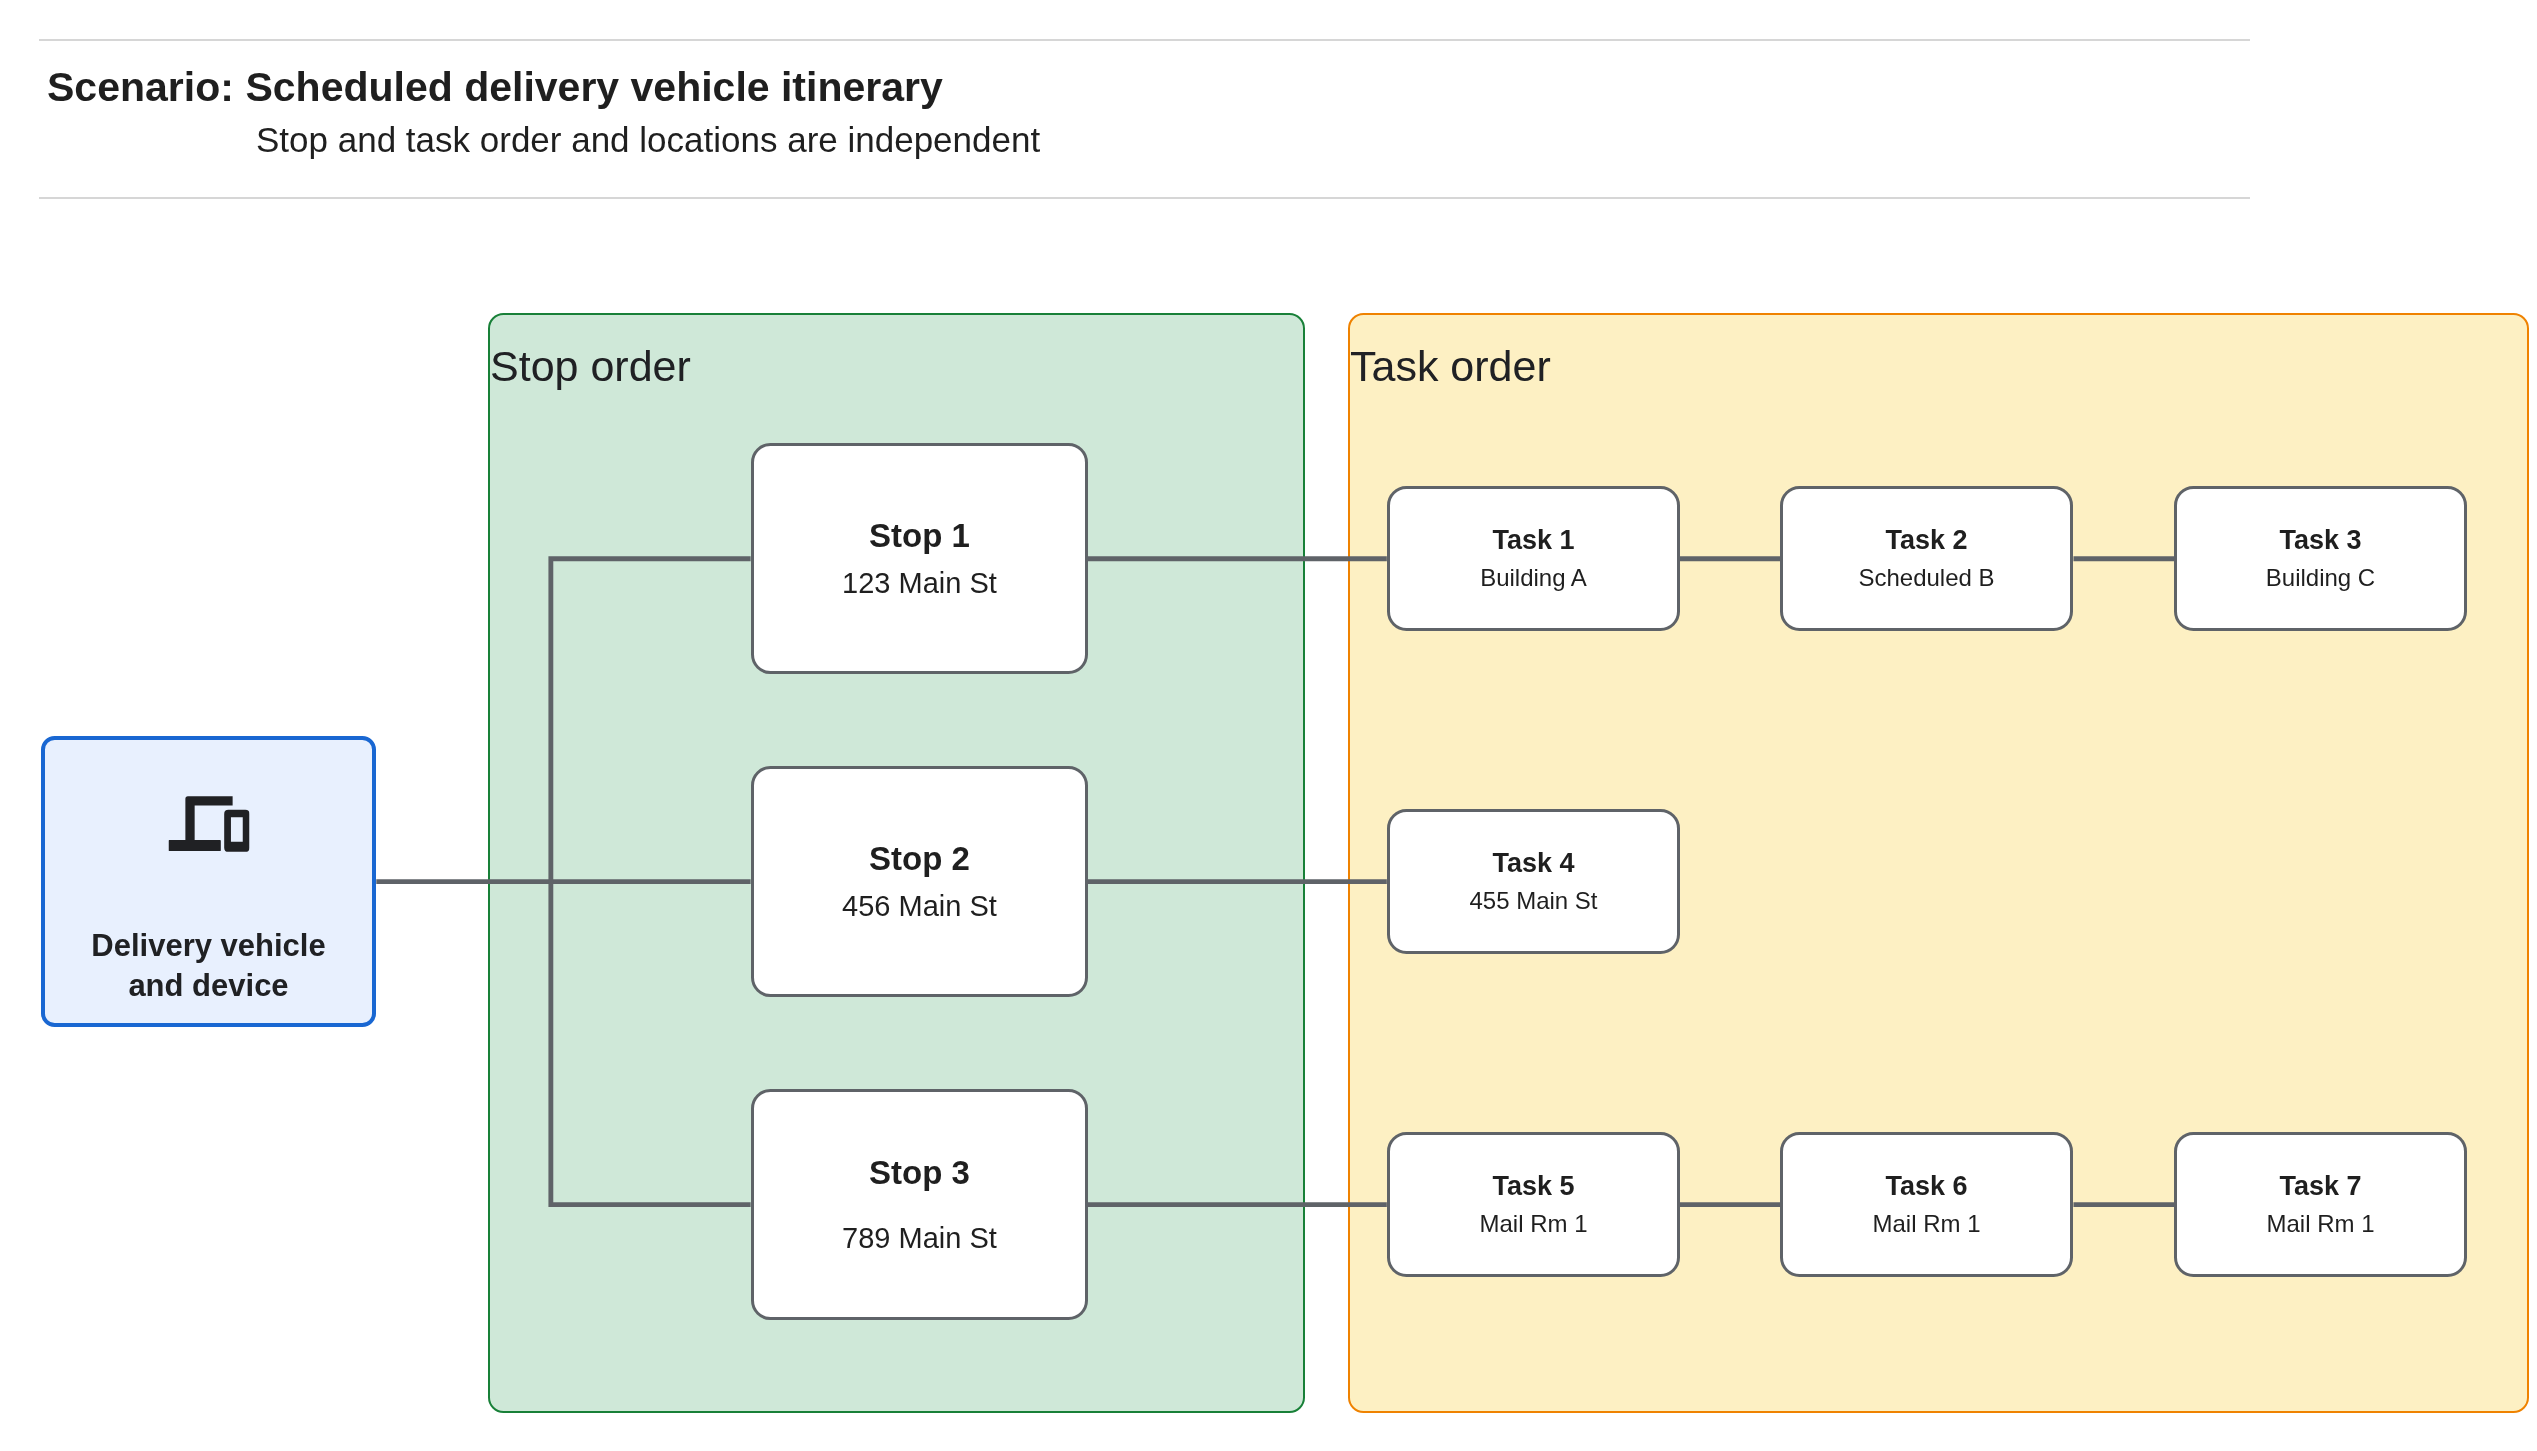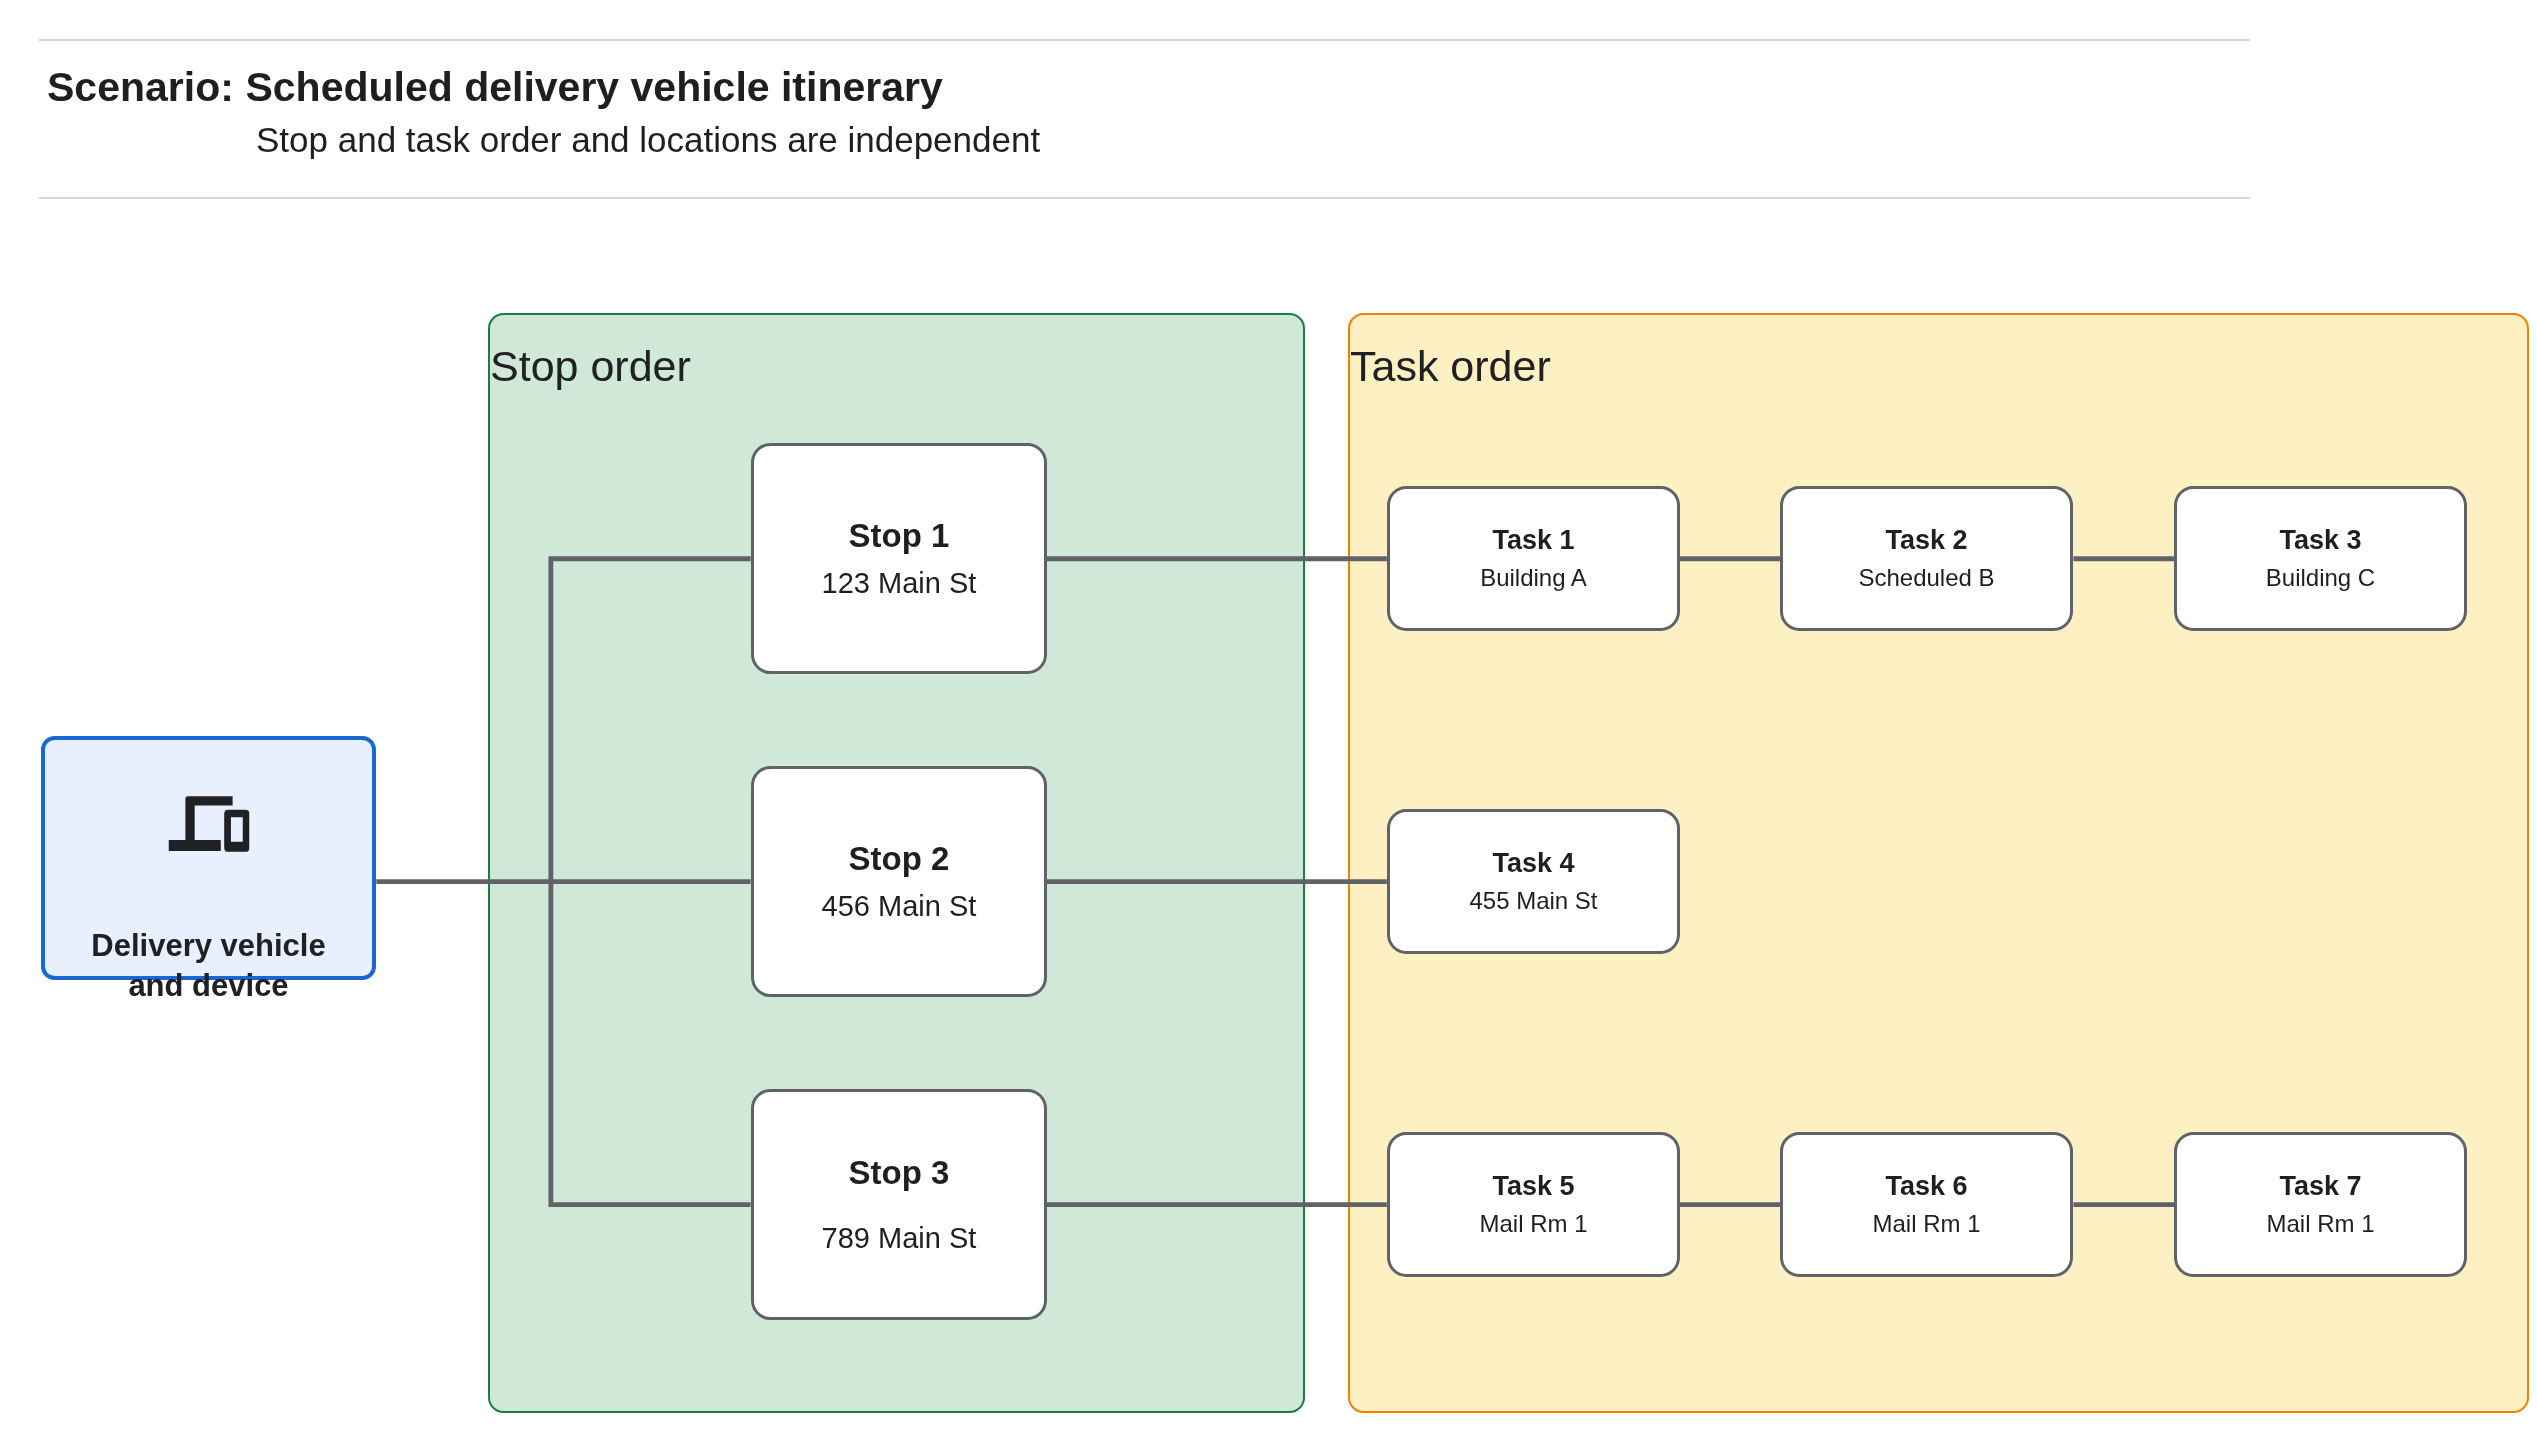--- a/index.html
+++ b/index.html
@@ -45,34 +45,34 @@
     background: #ffffff;
     border: 3.9px solid #5f6368;
     border-radius: 19.4px;
     box-sizing: border-box;
     display: flex;
     flex-direction: column;
     align-items: center;
     justify-content: center;
     text-align: center;
   }
-  .stop-node { left: 751px; width: 296px; height: 231px; }
+  .stop-node { left: 751px; width: 337px; height: 231px; }
   .stop-node .node-title { font-size: 33px; font-weight: bold; color: #1f1f1f; }
   .stop-node .node-sub { font-size: 29px; margin-top: 11.6px; color: #1f1f1f; }
   .task-node { width: 293px; height: 145px; }
   .task-node .node-title { font-size: 27px; font-weight: bold; color: #1f1f1f; }
   .task-node .node-sub { font-size: 24px; margin-top: 7.8px; color: #1f1f1f; }
 
   
   .vehicle-box {
     position: absolute;
     left: 41px;
     top: 736px;
     width: 335px;
-    height: 244px;
+    height: 291px;
     background: #e8f0fe;
     border: 4.8px solid #1967d2;
     border-radius: 13.6px;
     box-sizing: border-box;
     z-index: 3;
   }
   .devices-svg { position: absolute; left: 50%; top: 56px; transform: translateX(-50%); }
   .vehicle-label {
     position: absolute; left: 0; right: 0; top: 186px;
     text-align: center; font-size: 31px; font-weight: bold;

